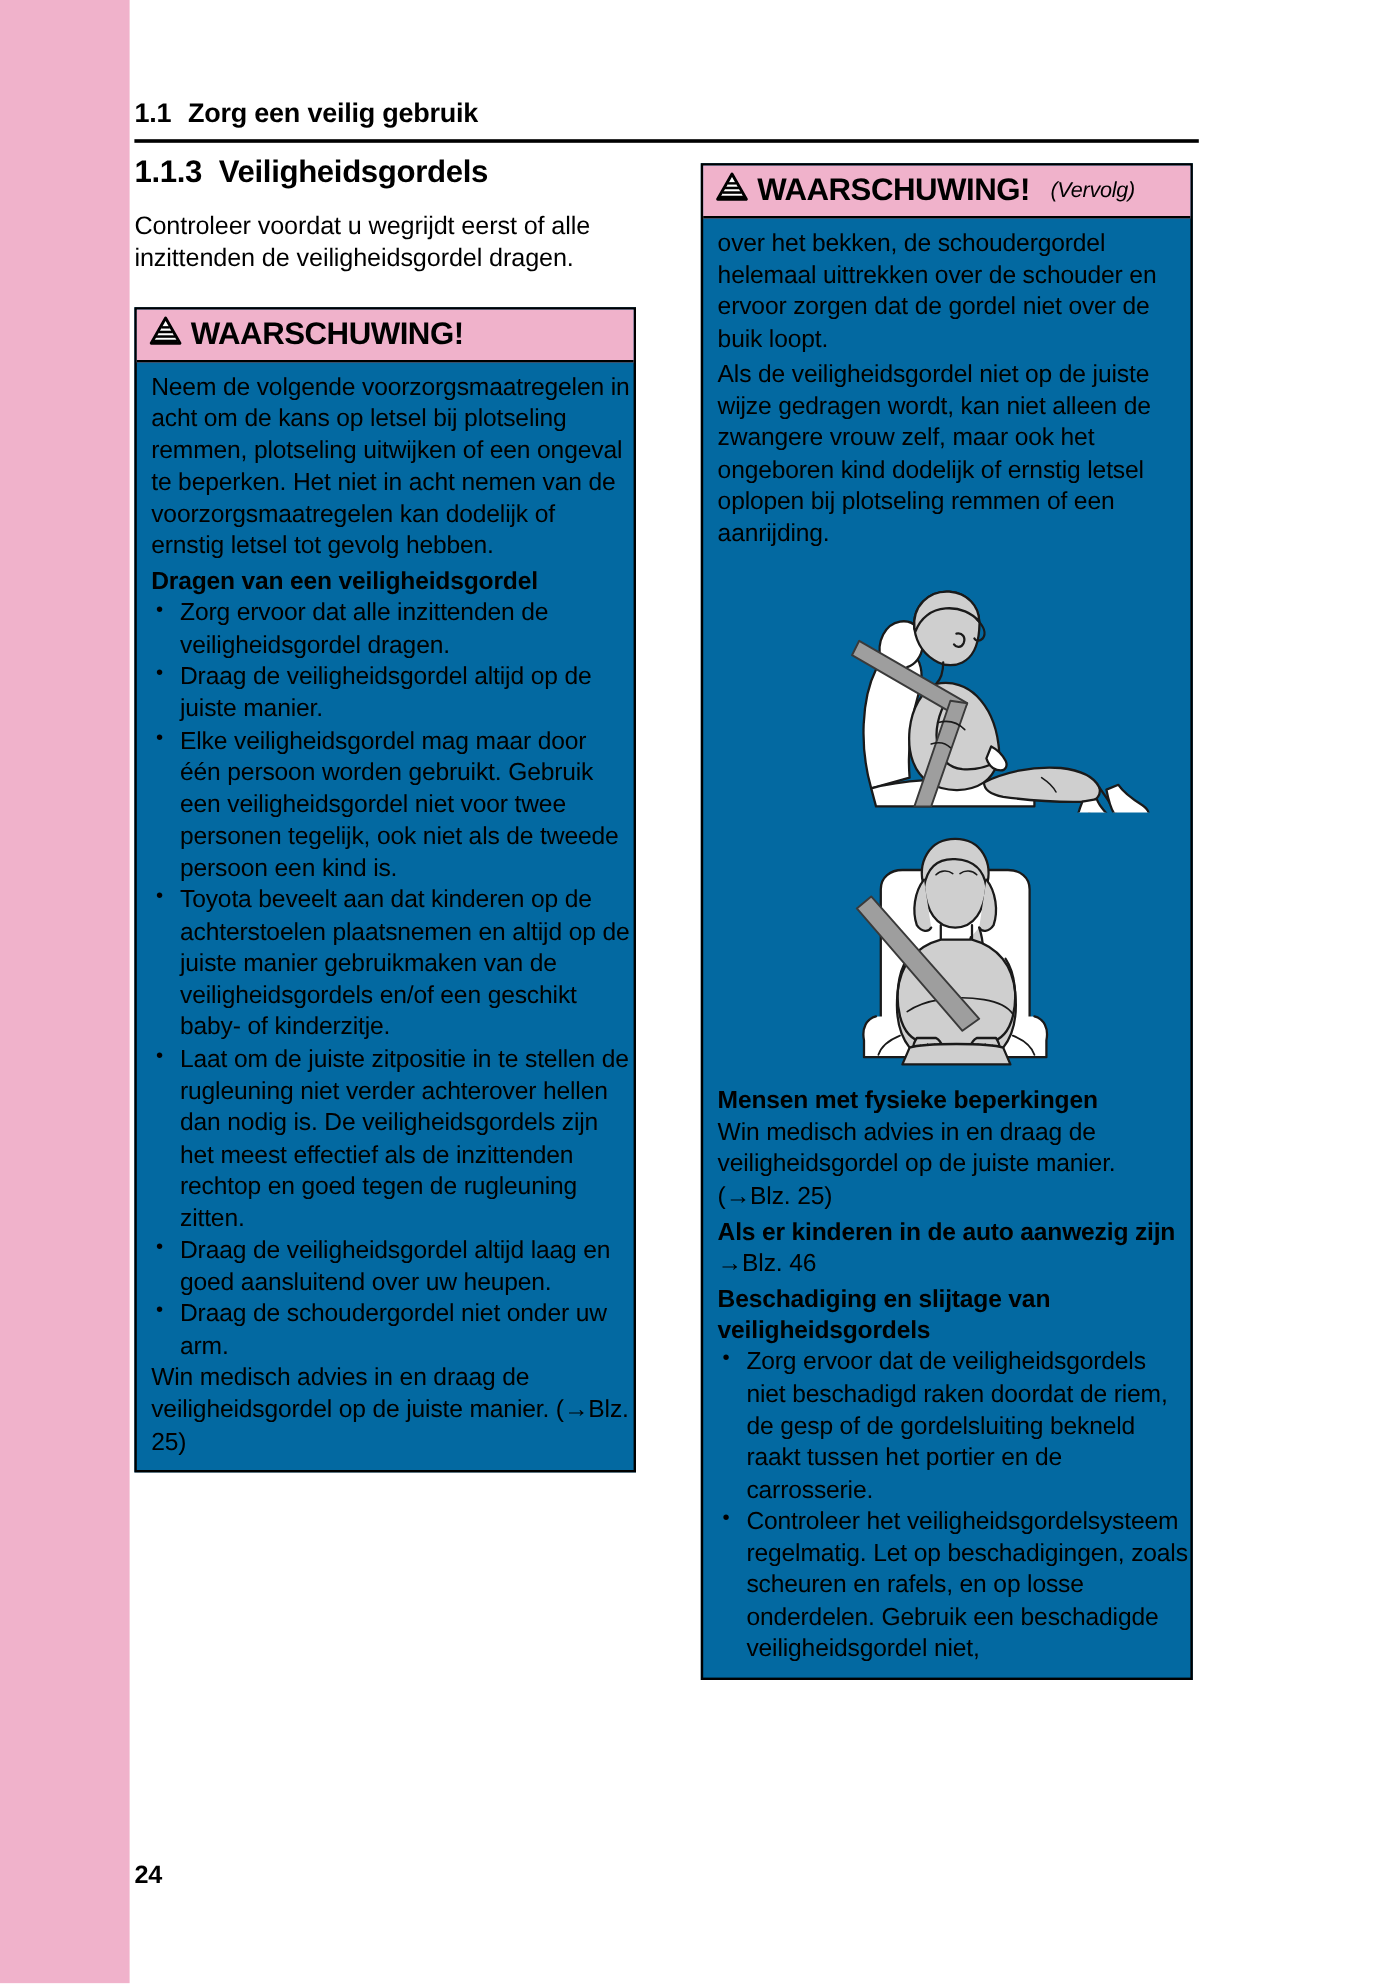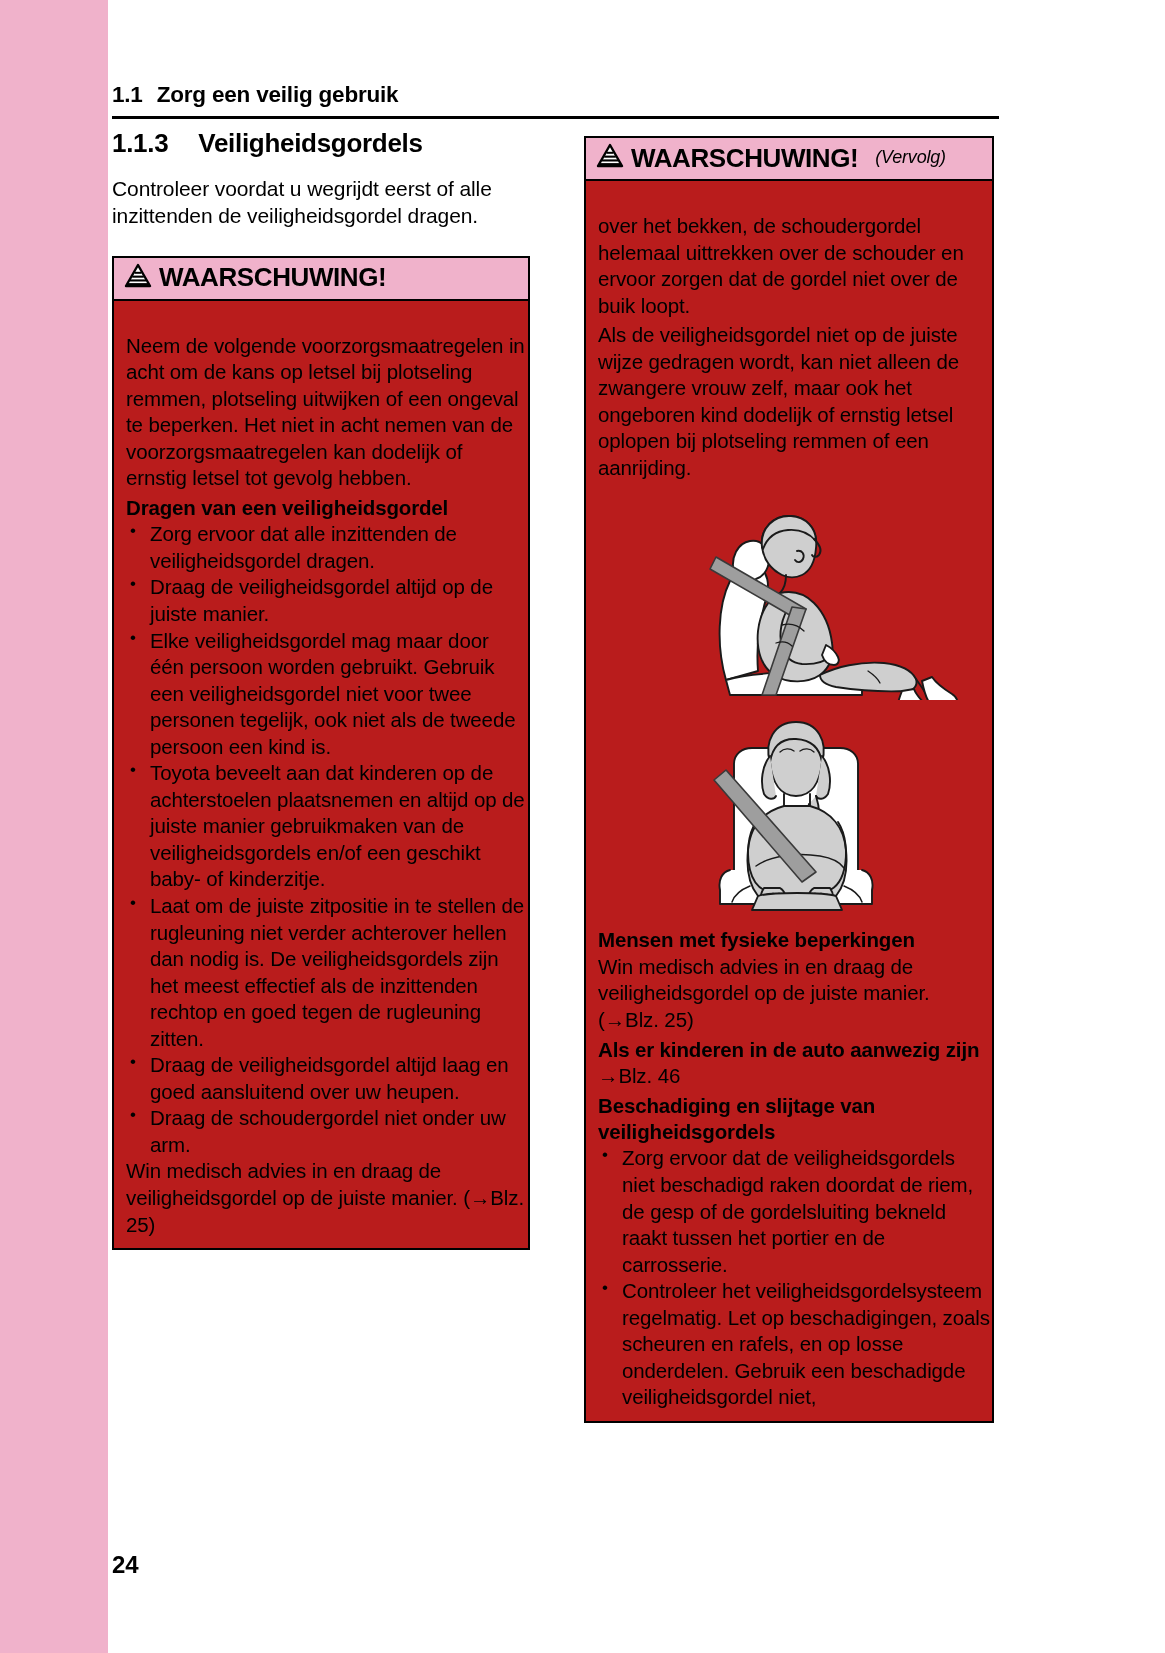--- a/index.html
+++ b/index.html
@@ -30,56 +30,56 @@
     border-bottom: 3px solid #000;
   }
   .runhead-line { display: flex; align-items: baseline; gap: 14px; }
   .runhead-num { font-size: 22.5px; font-weight: bold; letter-spacing: -0.2px; }
   .runhead-title { font-size: 22.5px; font-weight: bold; letter-spacing: -0.2px; }
 
   
   .col-left { position: absolute; left: 0; top: 128px; width: 418px; }
   .col-right { position: absolute; left: 472px; top: 136px; width: 410px; }
 
-  .sec-head { display: flex; align-items: baseline; gap: 30px; margin-bottom: 16px; }
+  .sec-head { display: flex; align-items: baseline; gap: 14px; margin-bottom: 16px; }
   .sec-num { font-size: 26px; font-weight: bold; letter-spacing: -0.3px; }
   .sec-title { font-size: 26px; font-weight: bold; letter-spacing: -0.3px; }
 
   .intro { font-size: 21px; line-height: 1.30; letter-spacing: -0.1px; }
 
   
-  .warnbox { border: 2.5px solid #000; margin-top: 26px; background: #b91c1c; }
+  .warnbox { border: 2.5px solid #000; margin-top: 26px; background: #0369a1; }
   .warnbox.cont { margin-top: 0; }
   .warnhead {
     background: #f0b2cb;
     border-bottom: 2.5px solid #000;
     padding: 5px 10px 7px 10px;
     display: flex; align-items: center; gap: 7px;
   }
   .warn-icon { flex: 0 0 auto; display: block; }
   .warnhead-text { font-size: 26px; font-weight: bold; letter-spacing: -0.4px; line-height: 1; }
   .warnhead-sub { font-size: 18px; font-weight: normal; font-style: italic; letter-spacing: -0.2px; margin-left: 10px; }
-  .warnbody { padding: 8px 0 10px 12px; font-size: 20.5px; line-height: 1.295; letter-spacing: -0.12px; margin-top: 24px; }
+  .warnbody { padding: 8px 0 10px 12px; font-size: 20.5px; line-height: 1.295; letter-spacing: -0.12px; }
   .warnbody p { margin: 0 0 0 0; }
   .warnbody p + p { margin-top: 3px; }
   .warnbody h4 { font-size: 20.5px; font-weight: bold; letter-spacing: -0.15px; margin: 3px 0 0 0; line-height: 1.29; }
   ul.bl { list-style: none; margin: 0; padding: 0; }
   ul.bl li { position: relative; padding-left: 24px; line-height: 1.295; margin: 0; }
   ul.bl li:before {
     content: "\2022"; position: absolute; left: 4px; top: -1px; font-size: 17px;
   }
 
   
   .figs { padding: 14px 0 10px 0; display: block; }
   .fig-wrap { display: block; margin: 0 auto; }
 
   
   .pageno {
     position: absolute; left: 0; top: 1551px;
-    font-size: 24px; font-weight: bold; letter-spacing: -0.2px;
+    font-size: 21px; font-weight: bold; letter-spacing: -0.2px;
   }
 </style>
 </head>
 <body>
 
 <div class="page">
 
   <div class="pink-tab"></div>
 
   <div class="content">

